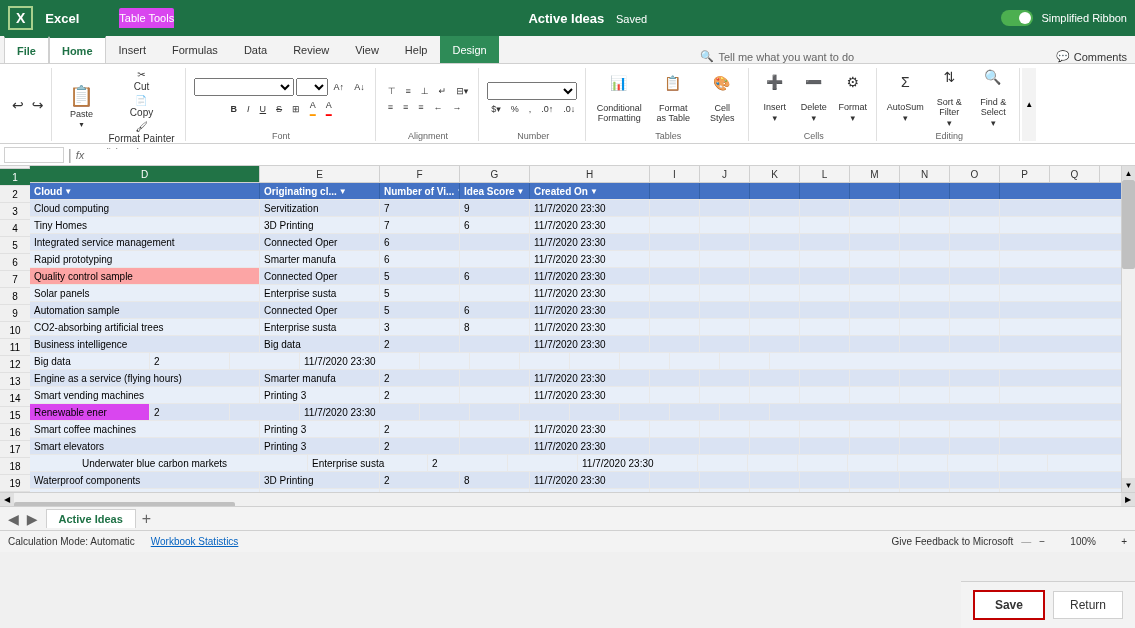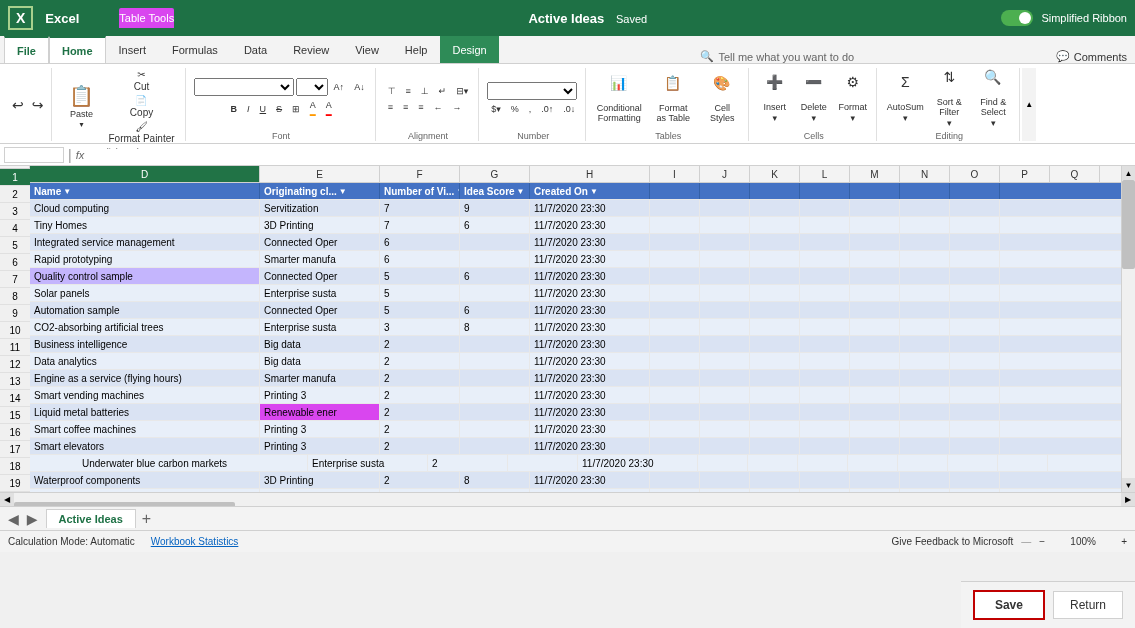--- a/index.html
+++ b/index.html
@@ -513,21 +513,21 @@
         <div class="col-header-cell col-o">O</div>
         <div class="col-header-cell col-p">P</div>
         <div class="col-header-cell col-q">Q</div>
         <div class="col-header-cell col-r">R</div>
       </div>
 
       <div style="flex:1;overflow:hidden;">
 
         <div class="grid-row header-row">
           <div class="grid-cell header-cell col-d">
-            <span>Name</span>
+            <span>Cloud</span>
               <span class="filter-icon">▼</span>
           </div>
           <div class="grid-cell header-cell col-e">
             <span>Originating cl...</span>
               <span class="filter-icon">▼</span>
           </div>
           <div class="grid-cell header-cell col-f">
             <span>Number of Vi...</span>
               <span class="filter-icon">▼</span>
           </div>
@@ -599,21 +599,21 @@
               <div class="grid-cell col-h" style="background: rgb(232, 239, 249);">11/7/2020 23:30</div>
               <div class="grid-cell col-i" style="background: rgb(232, 239, 249);"></div>
               <div class="grid-cell col-j" style="background: rgb(232, 239, 249);"></div>
               <div class="grid-cell col-k" style="background: rgb(232, 239, 249);"></div>
               <div class="grid-cell col-l" style="background: rgb(232, 239, 249);"></div>
               <div class="grid-cell col-m" style="background: rgb(232, 239, 249);"></div>
               <div class="grid-cell col-n" style="background: rgb(232, 239, 249);"></div>
               <div class="grid-cell col-o" style="background: rgb(232, 239, 249);"></div>
             </div>
             <div class="grid-row" style="background: rgb(218, 227, 243);">
-              <div class="grid-cell col-d" style="background: #c4b5fd;">Quality control sample</div>
+              <div class="grid-cell col-d" style="background: #fca5a5;">Quality control sample</div>
               <div class="grid-cell col-e" style="background: rgb(218, 227, 243);">Connected Oper</div>
               <div class="grid-cell col-f" style="background: rgb(218, 227, 243);">5</div>
               <div class="grid-cell col-g" style="background: rgb(218, 227, 243);">6</div>
               <div class="grid-cell col-h" style="background: rgb(218, 227, 243);">11/7/2020 23:30</div>
               <div class="grid-cell col-i" style="background: rgb(218, 227, 243);"></div>
               <div class="grid-cell col-j" style="background: rgb(218, 227, 243);"></div>
               <div class="grid-cell col-k" style="background: rgb(218, 227, 243);"></div>
               <div class="grid-cell col-l" style="background: rgb(218, 227, 243);"></div>
               <div class="grid-cell col-m" style="background: rgb(218, 227, 243);"></div>
               <div class="grid-cell col-n" style="background: rgb(218, 227, 243);"></div>
@@ -669,21 +669,20 @@
               <div class="grid-cell col-h" style="background: rgb(218, 227, 243);">11/7/2020 23:30</div>
               <div class="grid-cell col-i" style="background: rgb(218, 227, 243);"></div>
               <div class="grid-cell col-j" style="background: rgb(218, 227, 243);"></div>
               <div class="grid-cell col-k" style="background: rgb(218, 227, 243);"></div>
               <div class="grid-cell col-l" style="background: rgb(218, 227, 243);"></div>
               <div class="grid-cell col-m" style="background: rgb(218, 227, 243);"></div>
               <div class="grid-cell col-n" style="background: rgb(218, 227, 243);"></div>
               <div class="grid-cell col-o" style="background: rgb(218, 227, 243);"></div>
             </div>
             <div class="grid-row" style="background: rgb(232, 239, 249);">
-              <div class="grid-cell col-d" style="background: rgb(232, 239, 249);">Data analytics</div>
               <div class="grid-cell col-e" style="background: rgb(232, 239, 249);">Big data</div>
               <div class="grid-cell col-f" style="background: rgb(232, 239, 249);">2</div>
               <div class="grid-cell col-g" style="background: rgb(232, 239, 249);"></div>
               <div class="grid-cell col-h" style="background: rgb(232, 239, 249);">11/7/2020 23:30</div>
               <div class="grid-cell col-i" style="background: rgb(232, 239, 249);"></div>
               <div class="grid-cell col-j" style="background: rgb(232, 239, 249);"></div>
               <div class="grid-cell col-k" style="background: rgb(232, 239, 249);"></div>
               <div class="grid-cell col-l" style="background: rgb(232, 239, 249);"></div>
               <div class="grid-cell col-m" style="background: rgb(232, 239, 249);"></div>
               <div class="grid-cell col-n" style="background: rgb(232, 239, 249);"></div>
@@ -711,21 +710,20 @@
               <div class="grid-cell col-h" style="background: rgb(232, 239, 249);">11/7/2020 23:30</div>
               <div class="grid-cell col-i" style="background: rgb(232, 239, 249);"></div>
               <div class="grid-cell col-j" style="background: rgb(232, 239, 249);"></div>
               <div class="grid-cell col-k" style="background: rgb(232, 239, 249);"></div>
               <div class="grid-cell col-l" style="background: rgb(232, 239, 249);"></div>
               <div class="grid-cell col-m" style="background: rgb(232, 239, 249);"></div>
               <div class="grid-cell col-n" style="background: rgb(232, 239, 249);"></div>
               <div class="grid-cell col-o" style="background: rgb(232, 239, 249);"></div>
             </div>
             <div class="grid-row" style="background: rgb(218, 227, 243);">
-              <div class="grid-cell col-d" style="background: rgb(218, 227, 243);">Liquid metal batteries</div>
               <div class="grid-cell col-e" style="background: #d946ef;">Renewable ener</div>
               <div class="grid-cell col-f" style="background: rgb(218, 227, 243);">2</div>
               <div class="grid-cell col-g" style="background: rgb(218, 227, 243);"></div>
               <div class="grid-cell col-h" style="background: rgb(218, 227, 243);">11/7/2020 23:30</div>
               <div class="grid-cell col-i" style="background: rgb(218, 227, 243);"></div>
               <div class="grid-cell col-j" style="background: rgb(218, 227, 243);"></div>
               <div class="grid-cell col-k" style="background: rgb(218, 227, 243);"></div>
               <div class="grid-cell col-l" style="background: rgb(218, 227, 243);"></div>
               <div class="grid-cell col-m" style="background: rgb(218, 227, 243);"></div>
               <div class="grid-cell col-n" style="background: rgb(218, 227, 243);"></div>

